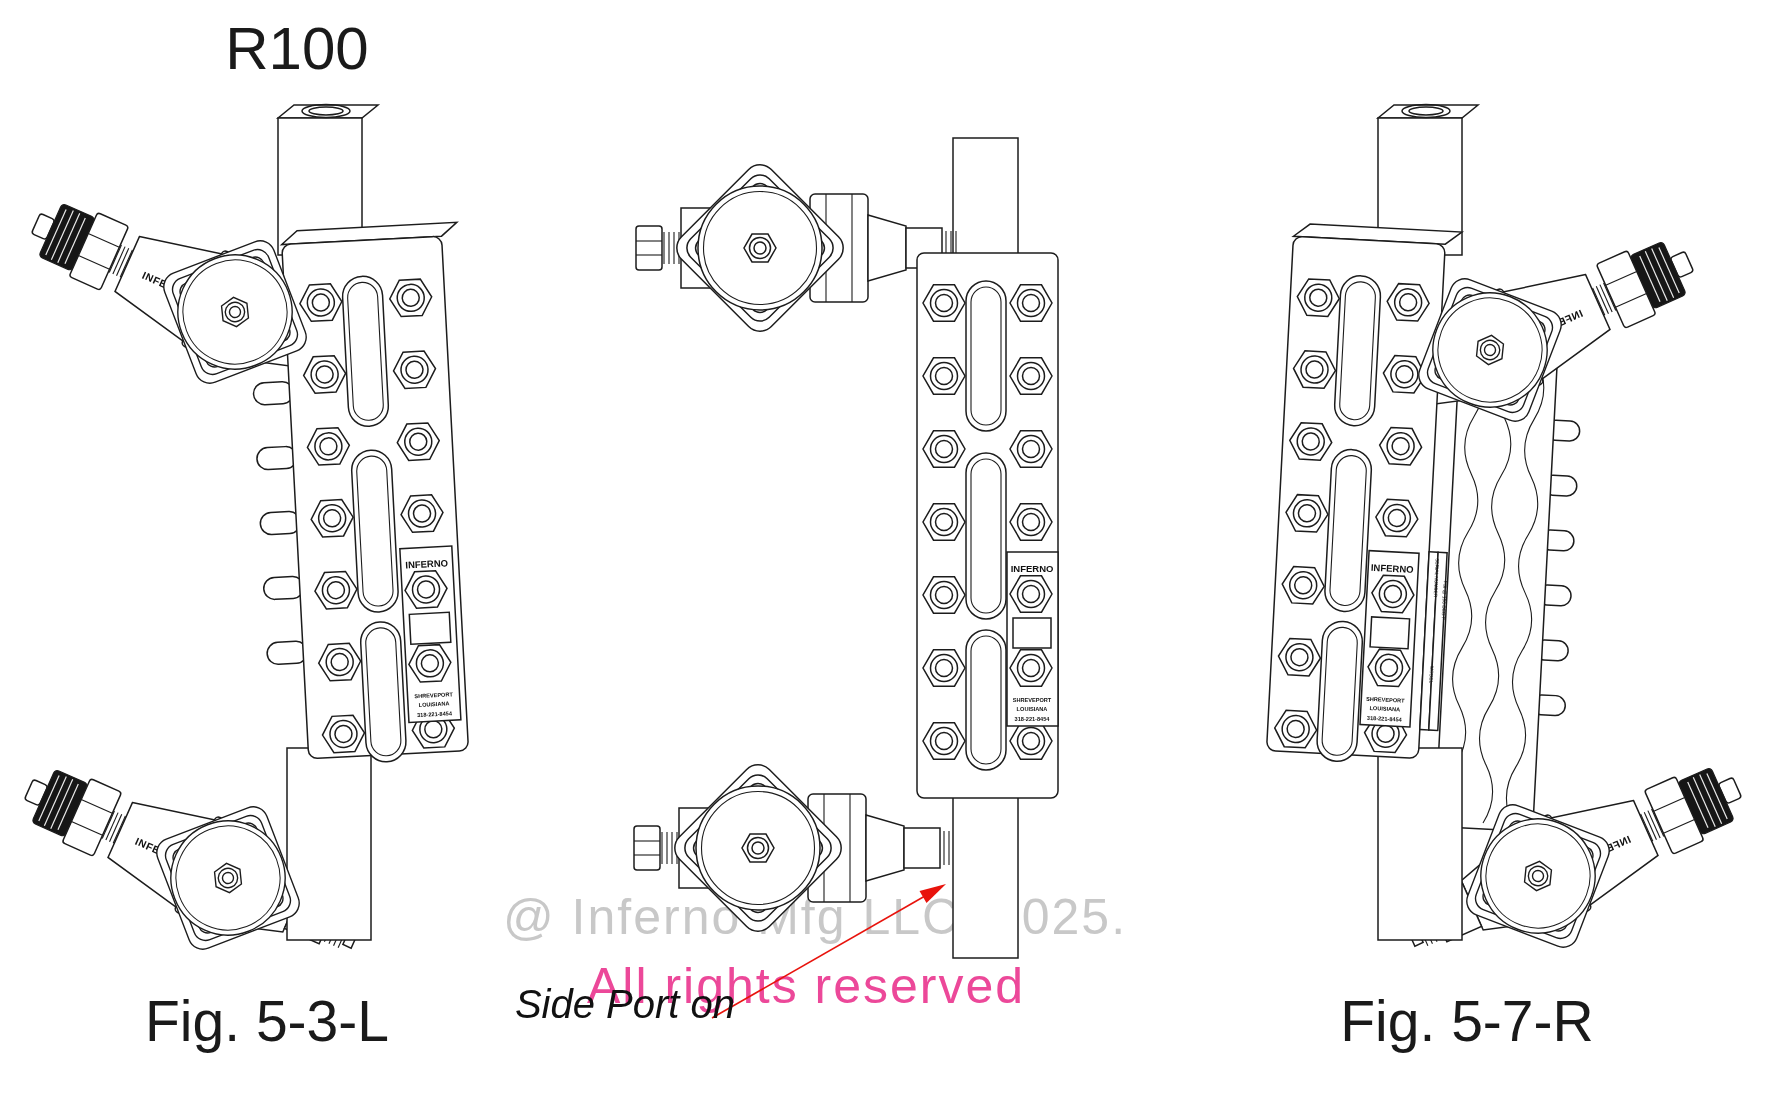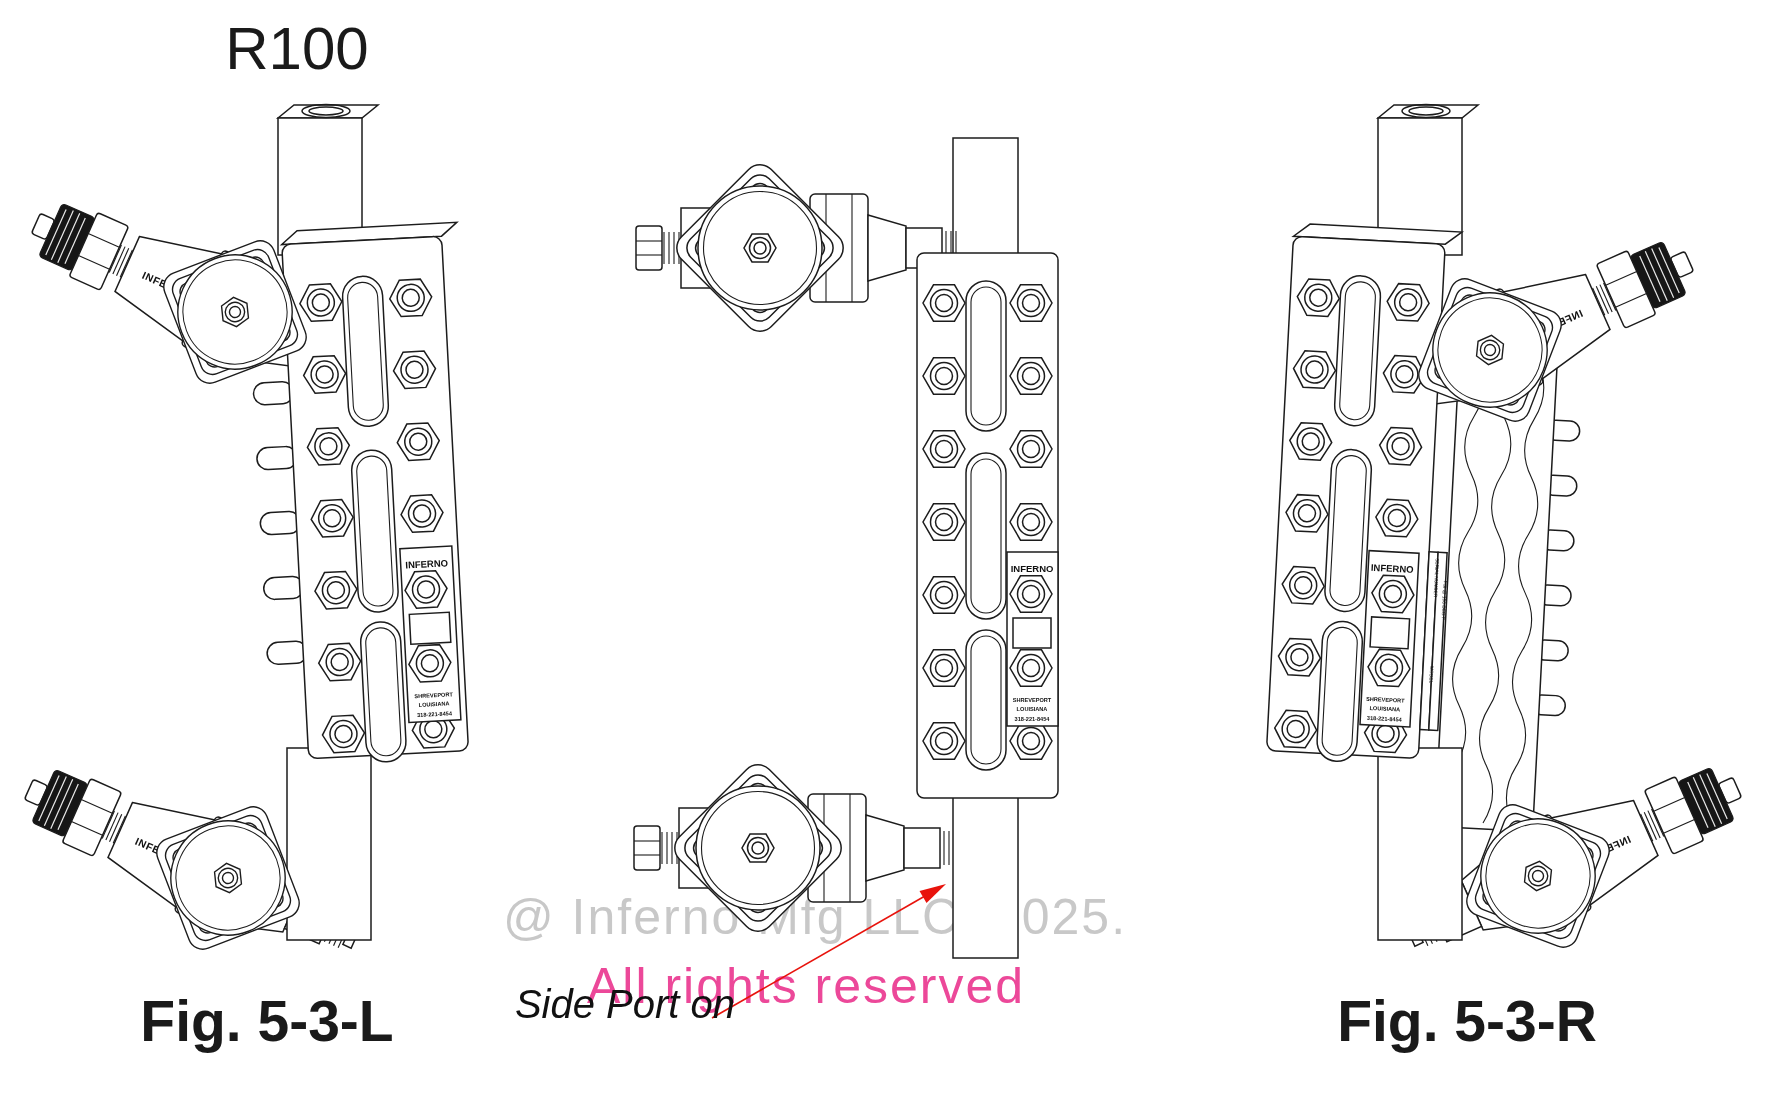--- a/index.html
+++ b/index.html
@@ -3,21 +3,21 @@
 <meta charset="utf-8">
 <style>
   html,body { margin:0; padding:0; background:#ffffff; }
   .canvas {
     position:relative; width:1768px; height:1099px;
     background:#ffffff; overflow:hidden;
     font-family:"Liberation Sans", sans-serif;
   }
   .txt { position:absolute; transform:translateX(-50%); white-space:nowrap; color:#1a1a1a; }
   .model-title { font-size:60px; top:14px; }
-  .fig-caption { font-size:57px; top:988px;font-weight:bold; }
+  .fig-caption { font-size:57px; top:988px; }
   .callout-line { font-size:40px; color:#111;font-style:italic; }
   .watermark-line { font-size:50px; letter-spacing:2px; }
   svg { position:absolute; left:0; top:0; }
   
   .s  { stroke:#1c1c1c; stroke-width:1.5; fill:#ffffff; }
   .o  { stroke:#1c1c1c; stroke-width:1.5; fill:none; }
   .ln { stroke:#1c1c1c; stroke-width:1.1; fill:none; }
   .dk { stroke:#1c1c1c; stroke-width:1.2; fill:#161616; }
   .kn { stroke:#e9e9e9; stroke-width:1.2; }
   .plate-brand   { font:bold 9.5px "Liberation Sans", sans-serif; fill:#111; text-anchor:middle; }
@@ -282,17 +282,17 @@
     </g>
 
     <g>
       <line x1="712" y1="1018" x2="925" y2="896" stroke="#e8130c" stroke-width="1.6"></line>
       <polygon points="946,884 926.5,903.1 919.5,890.9" fill="#e8130c"></polygon>
     </g>
   </svg>
 
   <div class="txt model-title" style="left:297px;">R100</div>
   <div class="txt fig-caption" style="left:267px;">Fig. 5-3-L</div>
-  <div class="txt fig-caption" style="left:1467px;">Fig. 5-3-R</div>
+  <div class="txt fig-caption" style="left:1467px;">Fig. 5-7-R</div>
 
   <div class="txt callout-line" style="left:625px; top:982px;">Side Port on</div>
 
 </div>
 
 </body></html>

